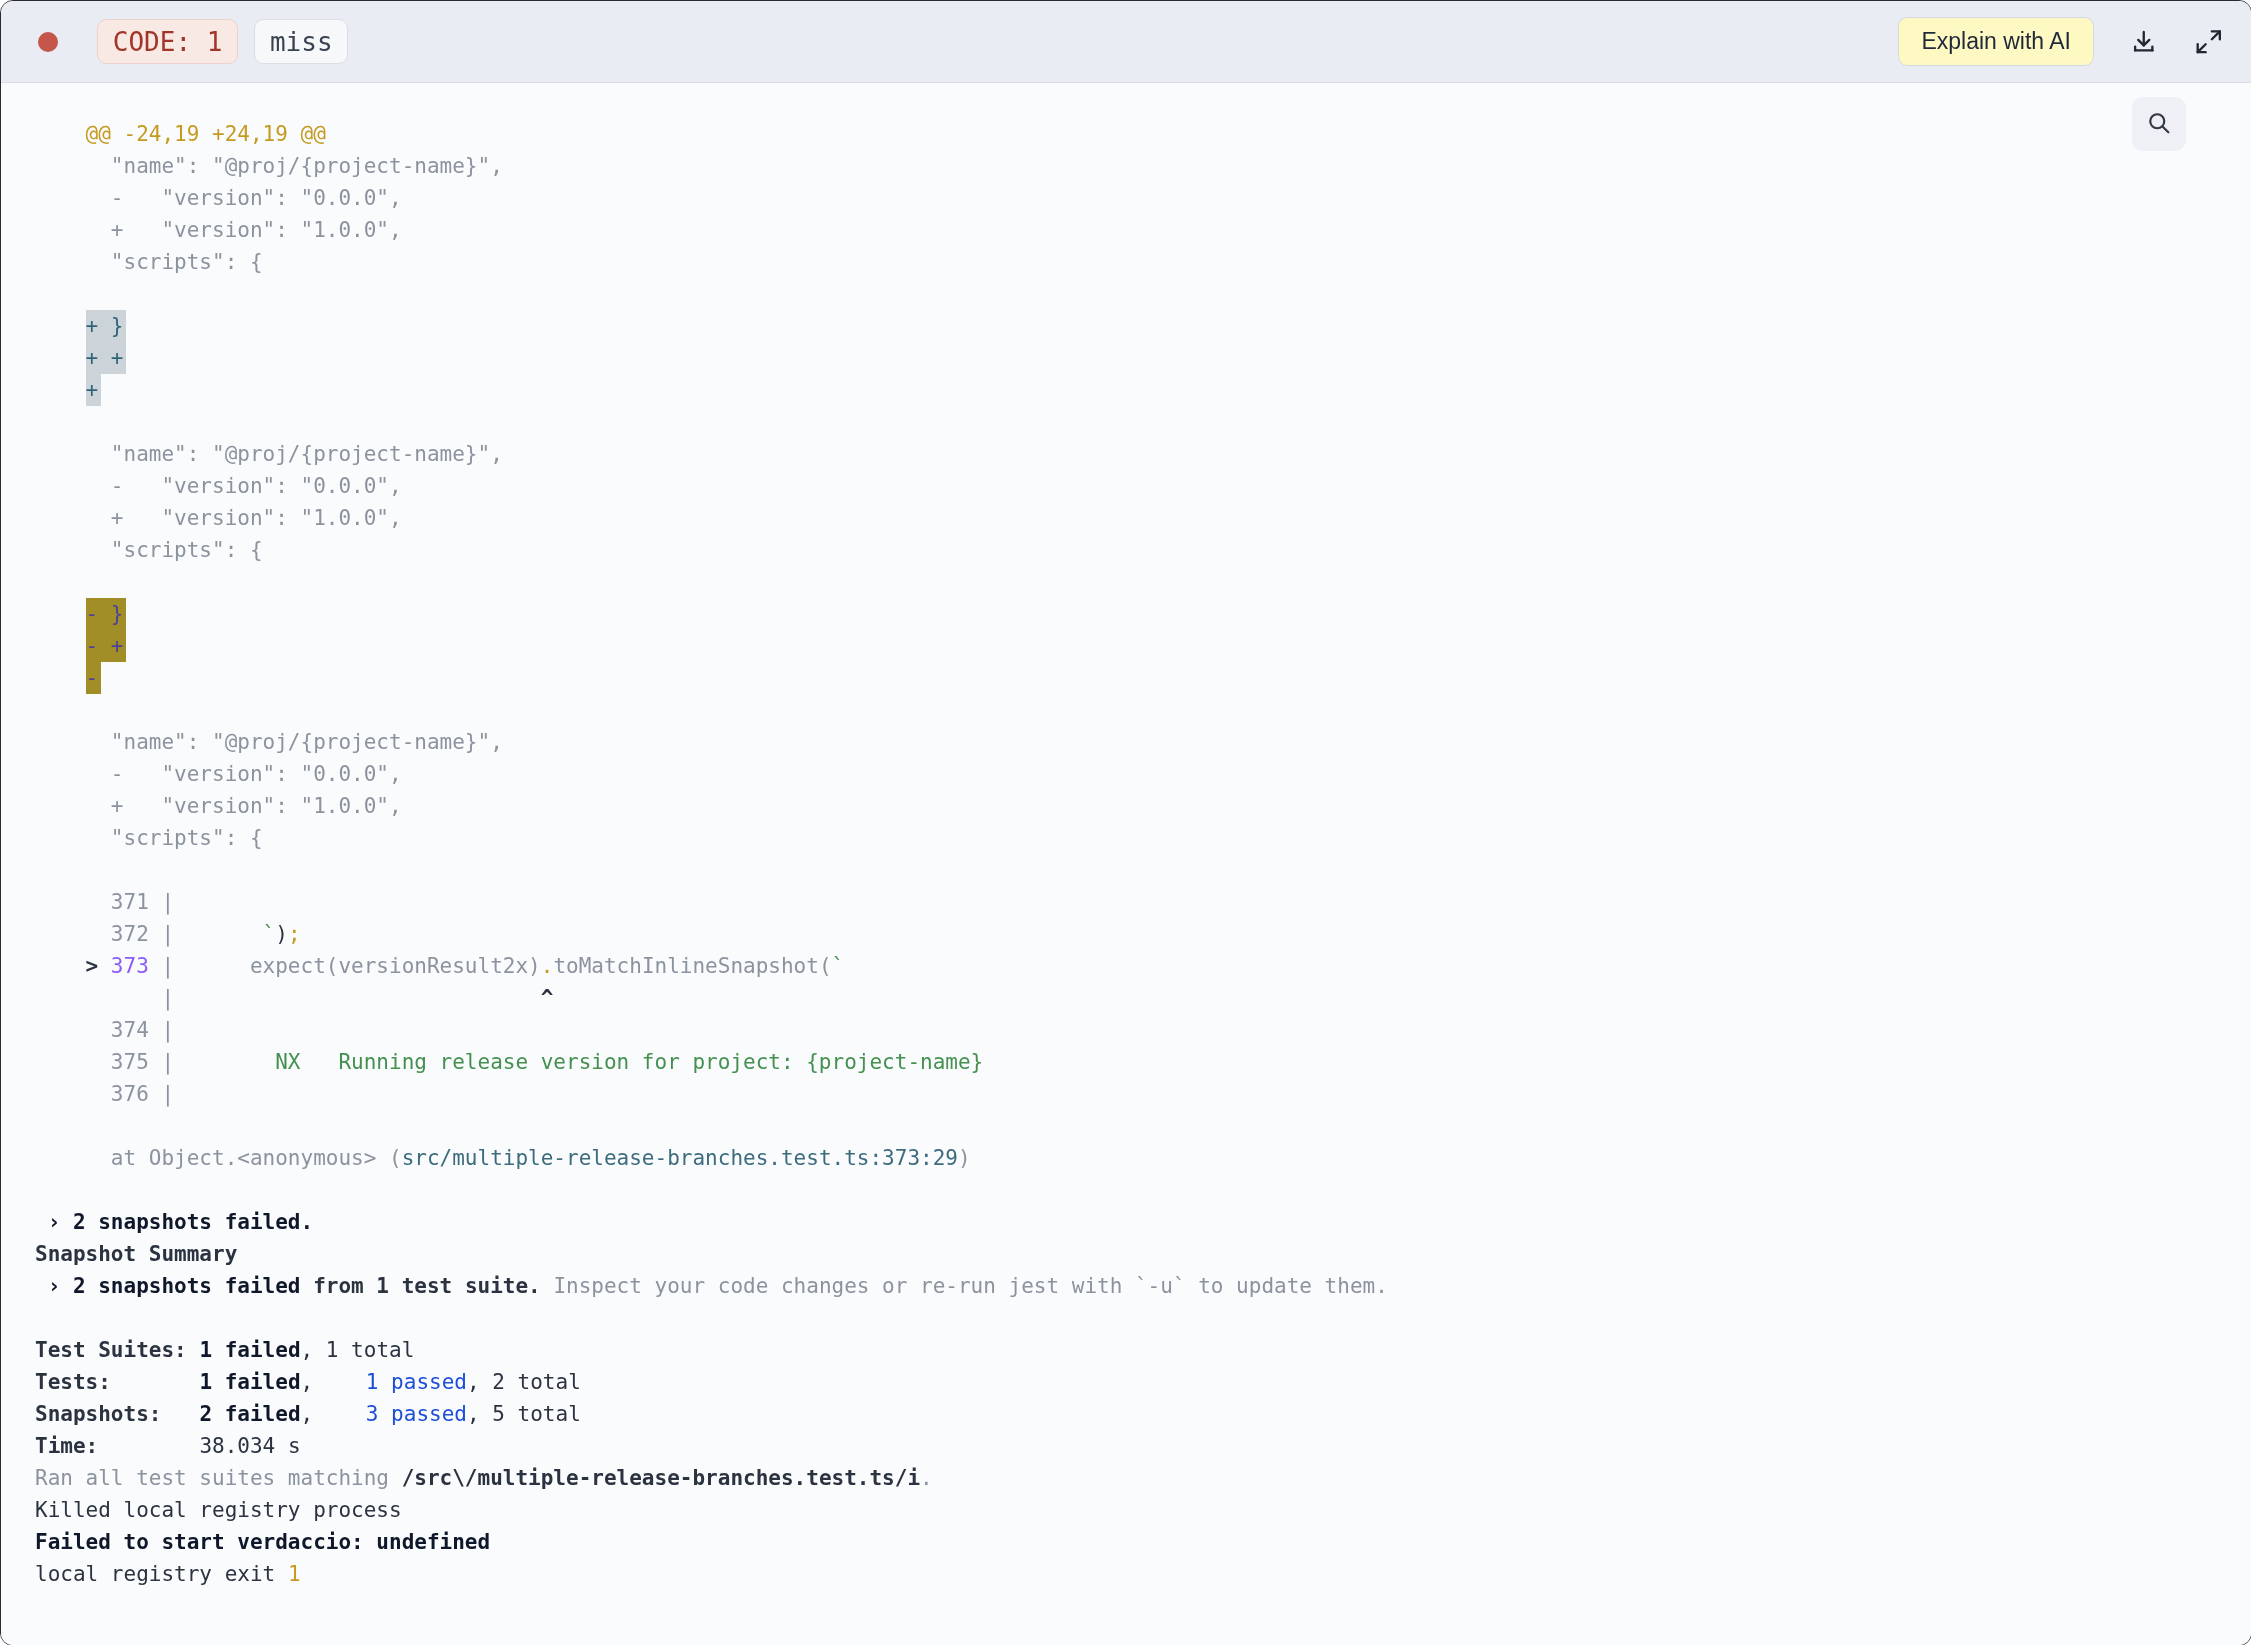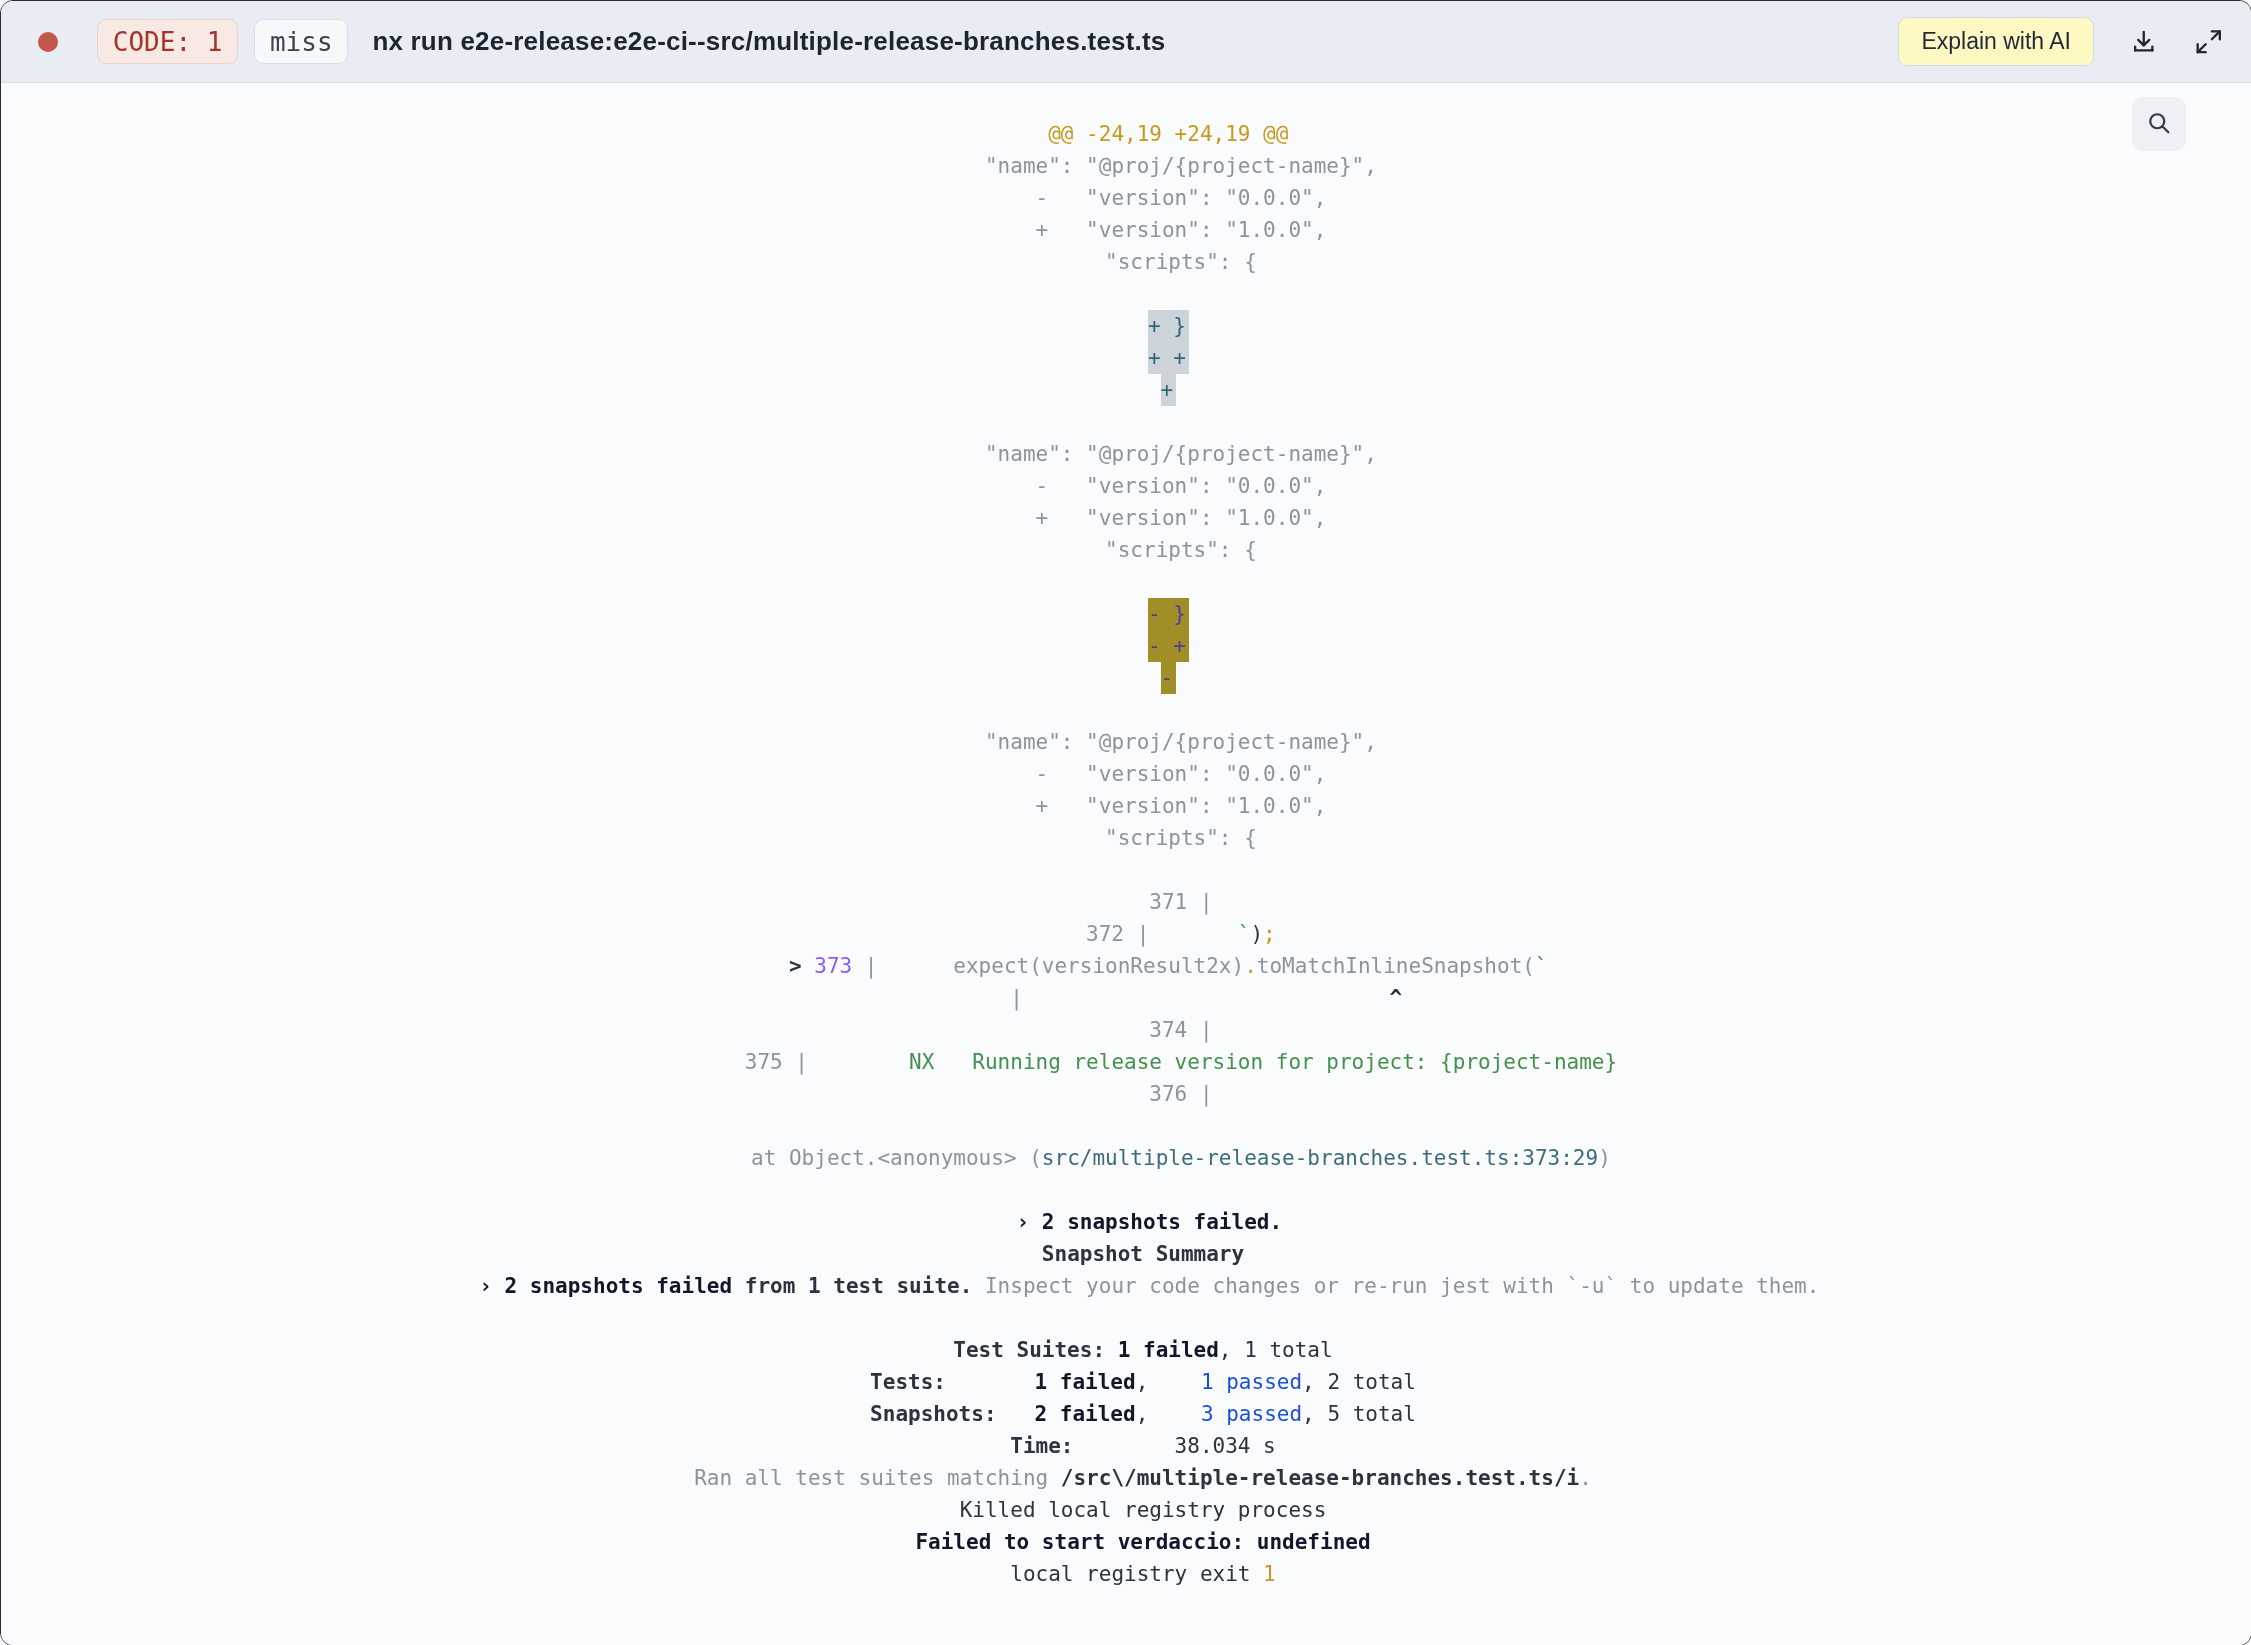--- a/index.html
+++ b/index.html
@@ -76,21 +76,20 @@
     display: flex; align-items: center; justify-content: center;
   }
   .icon-btn svg { display: block; }
 
   
   .terminal {
     position: relative;
     height: calc(100% - 82px);
     background: #fafbfd;
     overflow: hidden;
-    text-align: center;
   }
   .search-btn {
     position: absolute;
     top: 14px; right: 65px;
     width: 54px; height: 54px;
     border-radius: 11px;
     background: #eef0f5;
     border: none;
     display: flex; align-items: center; justify-content: center;
     cursor: pointer;
@@ -118,21 +117,20 @@
 </style>
 </head>
 <body>
 
 <div class="window">
 
   <div class="header">
     <span class="status-dot"></span>
     <span class="badge badge-code">CODE: 1</span>
     <span class="badge badge-miss">miss</span>
-    <span class="title">nx run e2e-release:e2e-ci--src/multiple-release-branches.test.ts</span>
     <span class="header-spacer"></span>
     <button class="btn-explain">Explain with AI</button>
     <button class="icon-btn">
       <span>
         <svg width="29.5" height="29.5" viewBox="0 0 24 24" fill="none" stroke="#1f2733" stroke-width="1.9" stroke-linecap="round" stroke-linejoin="round">
           <path d="M12 4v11"></path>
           <path d="M7.5 10.5L12 15l4.5-4.5"></path>
           <path d="M5 19h14"></path>
           <path d="M5 19v-3"></path>
           <path d="M19 19v-3"></path>

